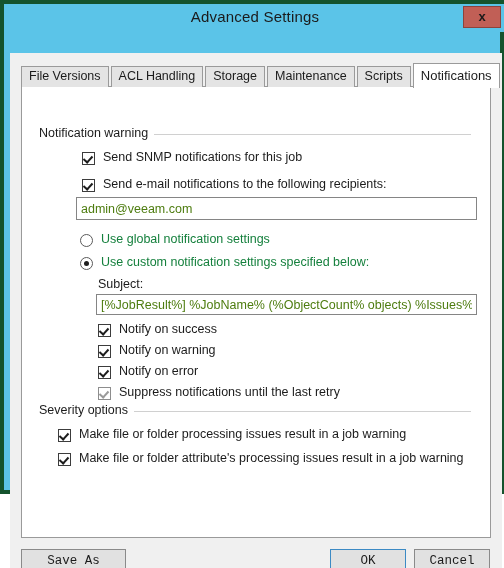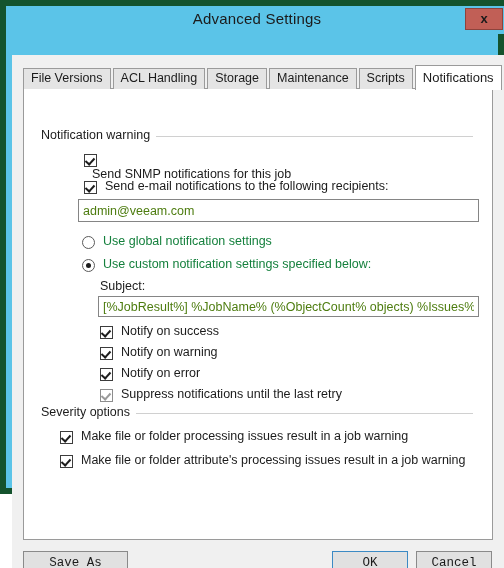--- a/index.html
+++ b/index.html
@@ -15,21 +15,21 @@
   }
 
   
   .window {
     position: absolute;
     left: 0; top: 0;
     width: 504px;
     height: 494px;
     box-sizing: border-box;
     background: #5bc4e8;
-    border: 6px solid #14532d;
+    border: 4px solid #14532d;
   }
 
   .titlebar {
     position: absolute;
     left: 0; top: 0;
     width: 502px;
     height: 28px;
     background: #5bc4e8;
   }
   .titlebar-text {
@@ -275,21 +275,21 @@
       <div class="tab active">Notifications</div>
     </div>
 
     <div class="tabpanel">
 
       <div class="group" style="left:17px; top:39px; width:432px;">
         <div class="group-line" style="left:0; width:432px;"></div>
         <div class="group-title">Notification warning</div>
       </div>
 
-      <div class="checkrow" style="left:60px; top:63px;flex-direction:column;">
+      <div class="checkrow" style="left:60px; top:63px;">
         <span class="checkbox checked"></span>
         <span class="label">Send SNMP notifications for this job</span>
       </div>
 
       <div class="checkrow" style="left:60px; top:90px;">
         <span class="checkbox checked"></span>
         <span class="label">Send e-mail notifications to the following recipients:</span>
       </div>
 
       <input class="textinput" type="text" style="left: 54px; top: 110px; width: 401px; height: 23px;" value="admin@veeam.com">

